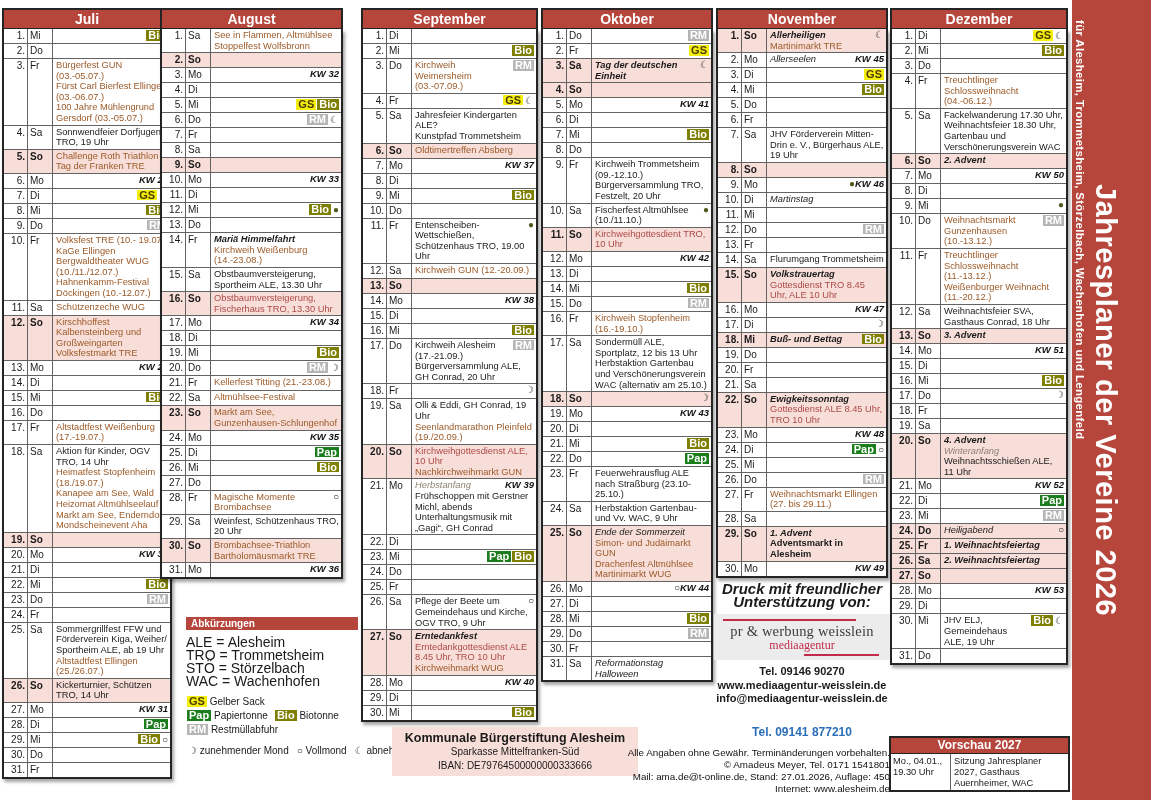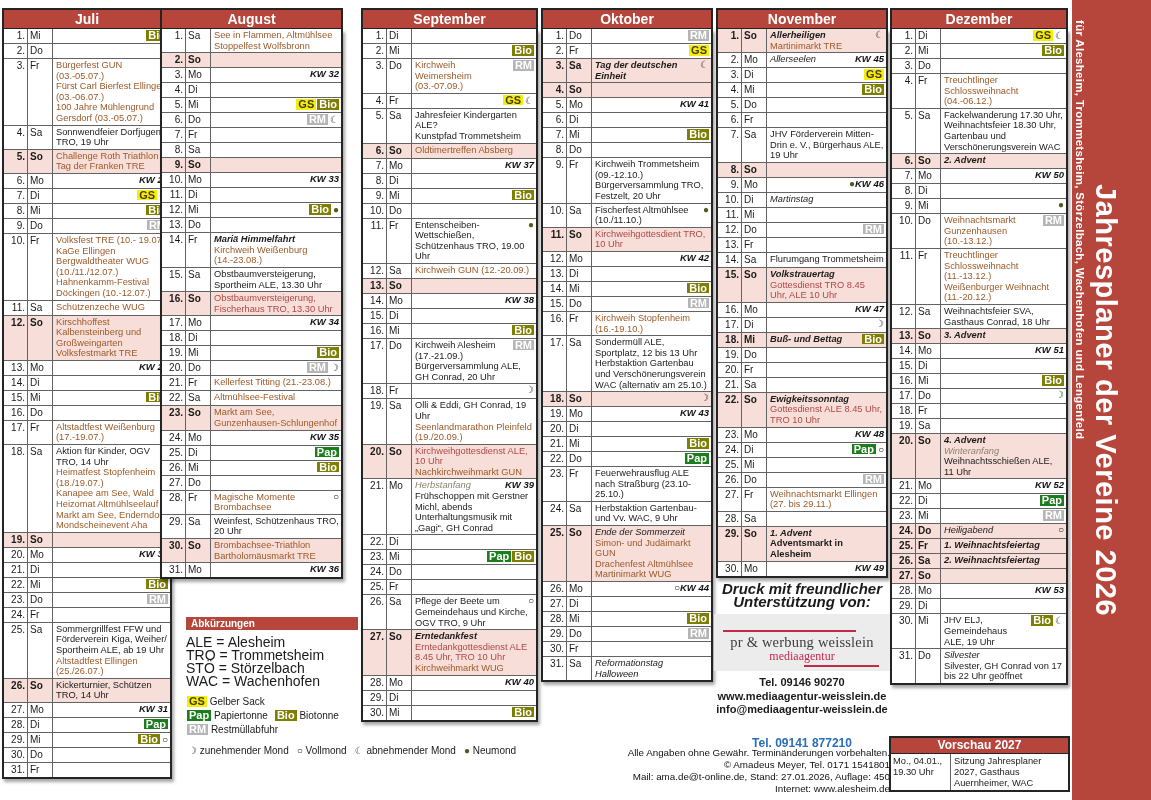--- a/index.html
+++ b/index.html
@@ -41,21 +41,21 @@
   .abk-group{margin-top:7px;font-size:10px;line-height:14px;}
   .abk-item{margin-right:6px;white-space:nowrap;}
   
   .stift{position:absolute;left:392px;top:727px;width:242px;background:#f8ded9;
          text-align:center;padding:4px 2px;}
   .stift-t{font-weight:700;font-size:12.5px;line-height:14px;}
   .stift-l{font-size:10px;line-height:12.5px;margin-top:1px;}
   
   .druck{position:absolute;left:714px;top:583px;width:176px;text-align:center;}
   .druck-i{font-weight:700;font-style:italic;font-size:15px;line-height:12.5px;}
-  .logo{background:#ececec;margin:6px 0 5px 0;padding:16px 3px 4px 3px;}
+  .logo{background:#ececec;margin:6px 0 5px 0;padding:5px 3px 4px 3px;}
   .logo-rule{height:2px;background:#c22a4a;}
   .logo-rule.top{width:78%;margin:0 auto 2px 6px;}
   .logo-rule.bot{width:44%;margin:1px 8px 0 auto;}
   .logo-main{font-family:"Liberation Serif",serif;font-size:14.5px;color:#3c3c3c;letter-spacing:.2px;}
   .logo-sub{font-family:"Liberation Serif",serif;font-size:12px;color:#c22a4a;
             margin-top:-2px;}
   .druck-c{font-weight:700;font-size:11px;line-height:13.5px;}
   .druck-tel2{color:#2b6fb8;font-weight:700;font-size:12px;margin-top:19px;}
   
   .imp{position:absolute;left:545px;top:747px;width:345px;text-align:right;
@@ -1340,41 +1340,42 @@
             <div class="num">30.</div>
             <div class="wd">Mi</div>
             <div class="dc">
               <span class="rc"><span class="badge b-bio">Bio</span><span class="moon ab">☾</span></span>
               <span class="ev ev-bk">JHV ELJ, Gemeindehaus ALE, 19 Uhr</span>
             </div>
           </div>
           <div class="day-row">
             <div class="num">31.</div>
             <div class="wd">Do</div>
-            <div class="dc">
-              <span class="ev ev-it">Silvester</span>
-              <span class="ev ev-bk">Silvester, GH Conrad von 17 bis 22 Uhr geöffnet</span>
-            </div>
           </div>
         </div>
       </div>
     </div>
 
   <div class="abk">
     <div class="abk-h">Abkürzungen</div>
     <div id="abk-lines">
         <div class="abk-line">ALE = Alesheim</div>
         <div class="abk-line">TRO = Trommetsheim</div>
         <div class="abk-line">STÖ = Störzelbach</div>
         <div class="abk-line">WAC = Wachenhofen</div>
       </div>
     <div class="abk-group" id="abk-badges"><span class="abk-item"><span class="badge b-gs">GS</span> Gelber Sack</span><span class="abk-item"><span class="badge b-pap">Pap</span> Papiertonne</span><span class="abk-item"><span class="badge b-bio">Bio</span> Biotonne</span><span class="abk-item"><span class="badge b-rm">RM</span> Restmüllabfuhr</span></div>
     <div class="abk-group" id="abk-moons"><span class="abk-item"><span class="moon zu">☽</span> zunehmender Mond</span><span class="abk-item"><span class="moon voll">○</span> Vollmond</span><span class="abk-item"><span class="moon ab">☾</span> abnehmender Mond</span><span class="abk-item"><span class="moon neu">●</span> Neumond</span></div>
   </div>
 
+  <div class="stift">
+    <div class="stift-t">Kommunale Bürgerstiftung Alesheim</div>
+    <div class="stift-l">Sparkasse Mittelfranken-Süd</div>
+    <div class="stift-l">IBAN: DE79764500000000333666</div>
+  </div>
 
   <div class="druck">
     <div class="druck-i">Druck mit freundlicher Unterstützung von:</div>
     <div class="logo">
       <div class="logo-rule top"></div>
       <div class="logo-main">pr &amp; werbung weisslein</div>
       <div class="logo-sub">mediaagentur</div>
       <div class="logo-rule bot"></div>
     </div>
     <div class="druck-c">Tel. 09146 90270</div>

